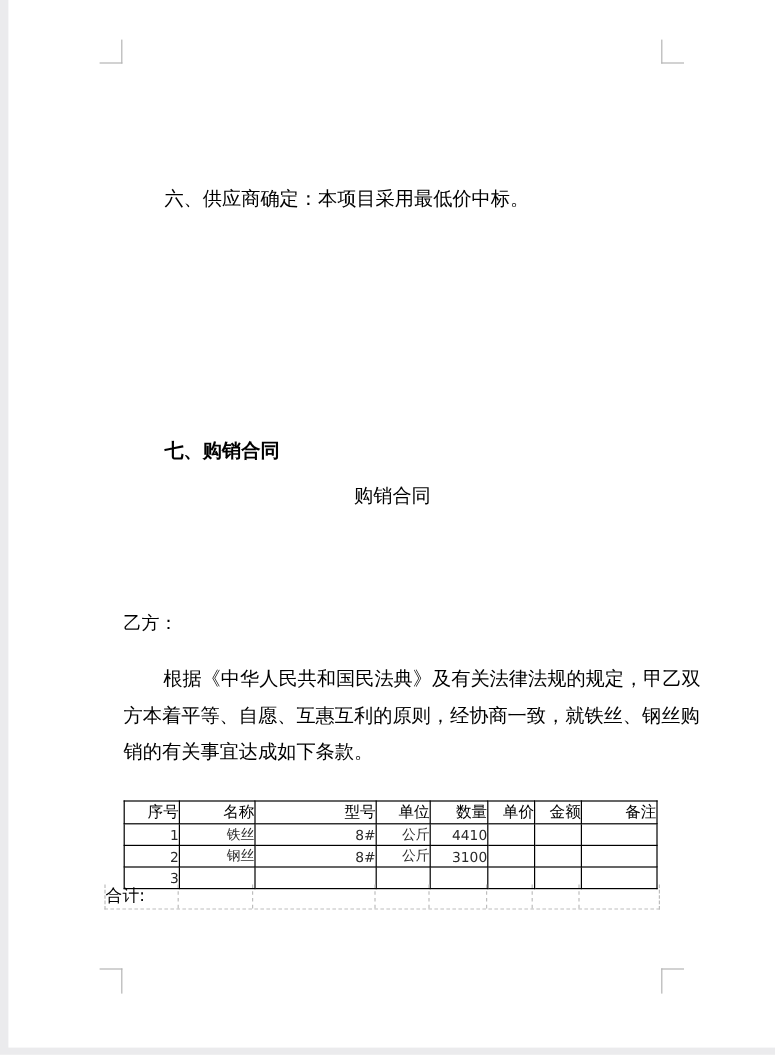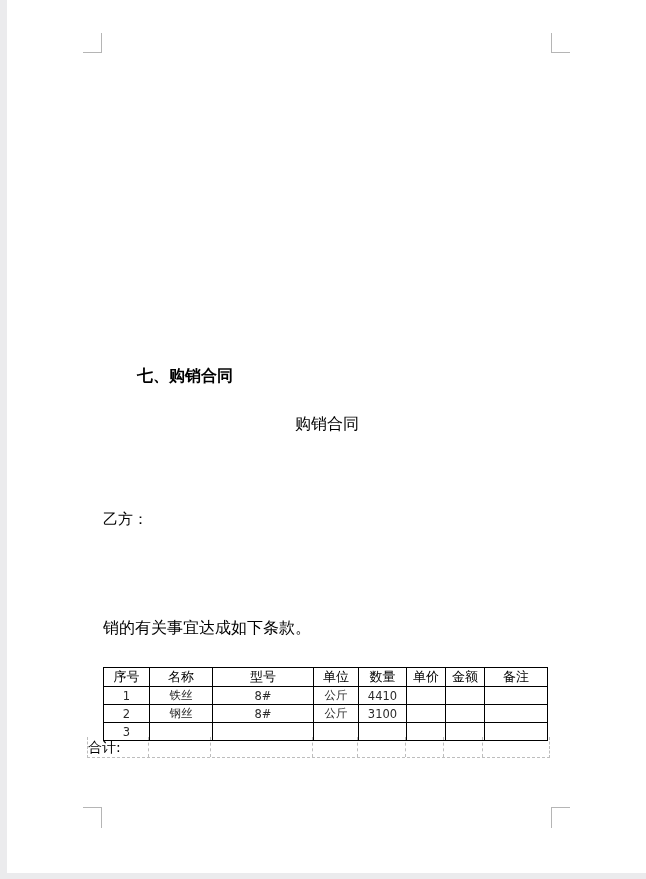--- a/index.html
+++ b/index.html
@@ -30,21 +30,21 @@
 
   
   table.goods{
     border-collapse:collapse;
     table-layout:fixed;
     width:444px;
   }
   table.goods td{
     border:1px solid #000;
     padding:0;
-    text-align:center;
+    text-align:right;
     vertical-align:middle;
     overflow:hidden;
   }
   table.goods .hdr td{height:17px;font-size:13px;}
   table.goods .r td{height:17px;font-size:11.5px;color:#2a2a2a;}
 
   
   .total-row{
     position:absolute;left:80px;top:737px;
     width:463px;height:21px;
@@ -67,28 +67,31 @@
 </head>
 <body>
 
 <div class="page">
 
   <div class="mark mark-tl"></div>
   <div class="mark mark-tr"></div>
   <div class="mark mark-bl"></div>
   <div class="mark mark-br"></div>
 
+  <div class="abs bodytext" style="left:130px;top:157px;">六、供应商确定：本项目采用最低价中标。</div>
 
   <div class="abs bodytext" style="left:130px;top:367px;font-weight:bold;">七、购销合同</div>
 
-  <div class="abs bodytext title-line" style="left:96px;top:415px;">购销合同</div>
+  <div class="abs bodytext title-line" style="left:96px;top:404px;">购销合同</div>
 
 
   <div class="abs bodytext" style="left:96px;top:511px;font-size:15px;">乙方：</div>
 
+  <div class="abs clause" style="left:96px;top:557px;text-indent:33px;">根据《中华人民共和国民法典》及有关法律法规的规定，甲乙双</div>
+  <div class="abs clause" style="left:96px;top:588px;">方本着平等、自愿、互惠互利的原则，经协商一致，就铁丝、钢丝购</div>
   <div class="abs clause lastline" style="left:96px;top:619px;font-family:Liberation Serif, serif;">销的有关事宜达成如下条款。</div>
 
   <table class="goods abs" style="left:96px;top:667px;">
     <colgroup>
       <col style="width:46px">
         <col style="width:63px">
         <col style="width:101px">
         <col style="width:45px">
       <col style="width:48px">
         <col style="width:39px">

